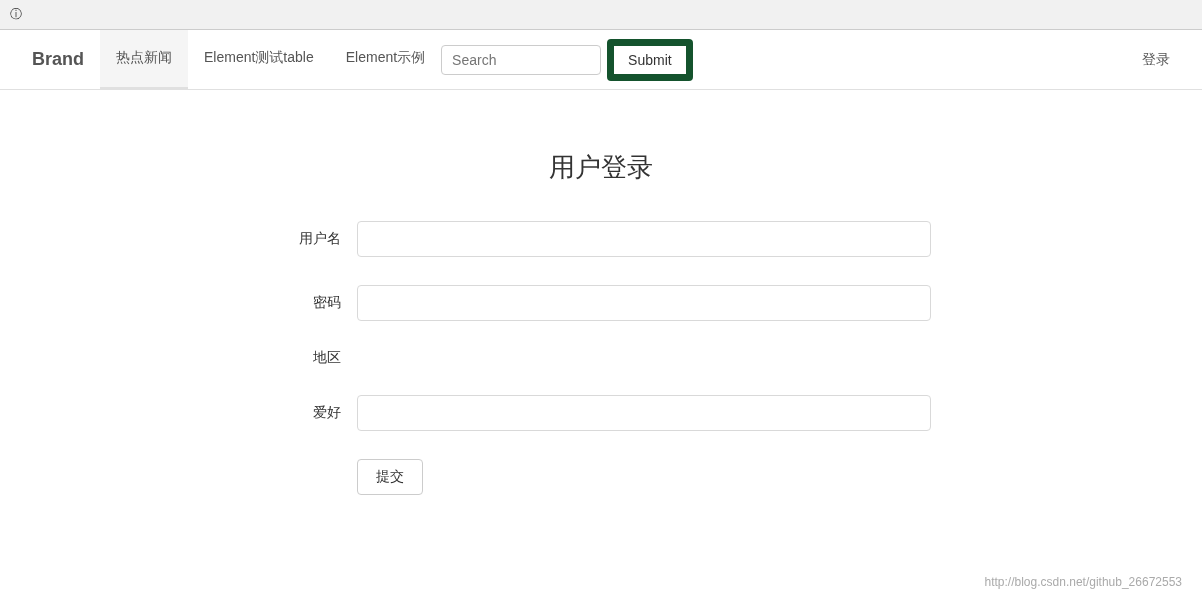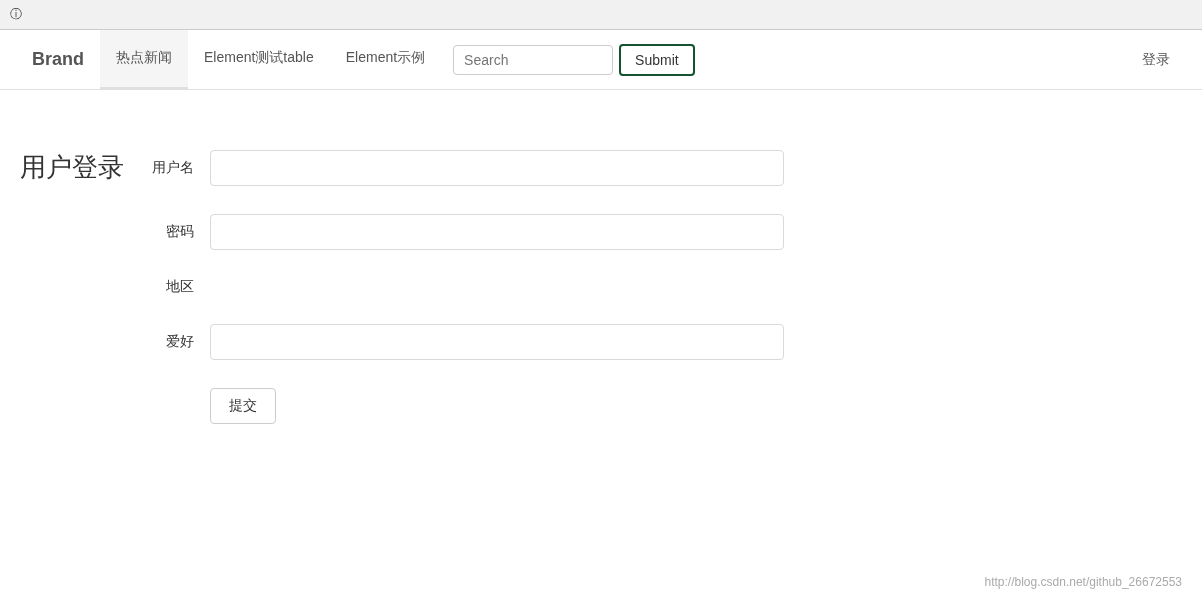--- a/index.html
+++ b/index.html
@@ -77,38 +77,38 @@
       border-bottom: 3px solid transparent;
     }
 
     .nav-item.active {
       color: #555;
       border-bottom: 3px solid #e0e0e0;
       background: #f5f5f5;
     }
 
     .navbar-search {
-      margin-left: 12px;
+      margin-left: 0;
       display: flex;
       align-items: center;
       gap: 6px;
     }
 
     .search-input {
       border: 1px solid #ccc;
       border-radius: 4px;
       padding: 6px 10px;
       font-size: 14px;
       color: #999;
       width: 160px;
       outline: none;
     }
 
     .submit-btn {
-      border: 2px solid #14532d;
+      border: 7px solid #14532d;
       border-radius: 4px;
       padding: 6px 14px;
       font-size: 14px;
       background: #fff;
       cursor: pointer;
       color: #333;
     }
 
     .navbar-right {
       margin-left: auto;
@@ -119,21 +119,22 @@
     .login-link {
       color: #555;
       font-size: 14px;
       cursor: pointer;
       padding: 0 16px;
     }
 
     
     .main-content {
       display: flex;
-      flex-direction: row;
+      flex-direction: column;
+      align-items: center;
       padding: 60px 20px 20px;
     }
 
     .form-title {
       font-size: 26px;
       font-weight: normal;
       color: #333;
       margin-bottom: 36px;
     }
 

